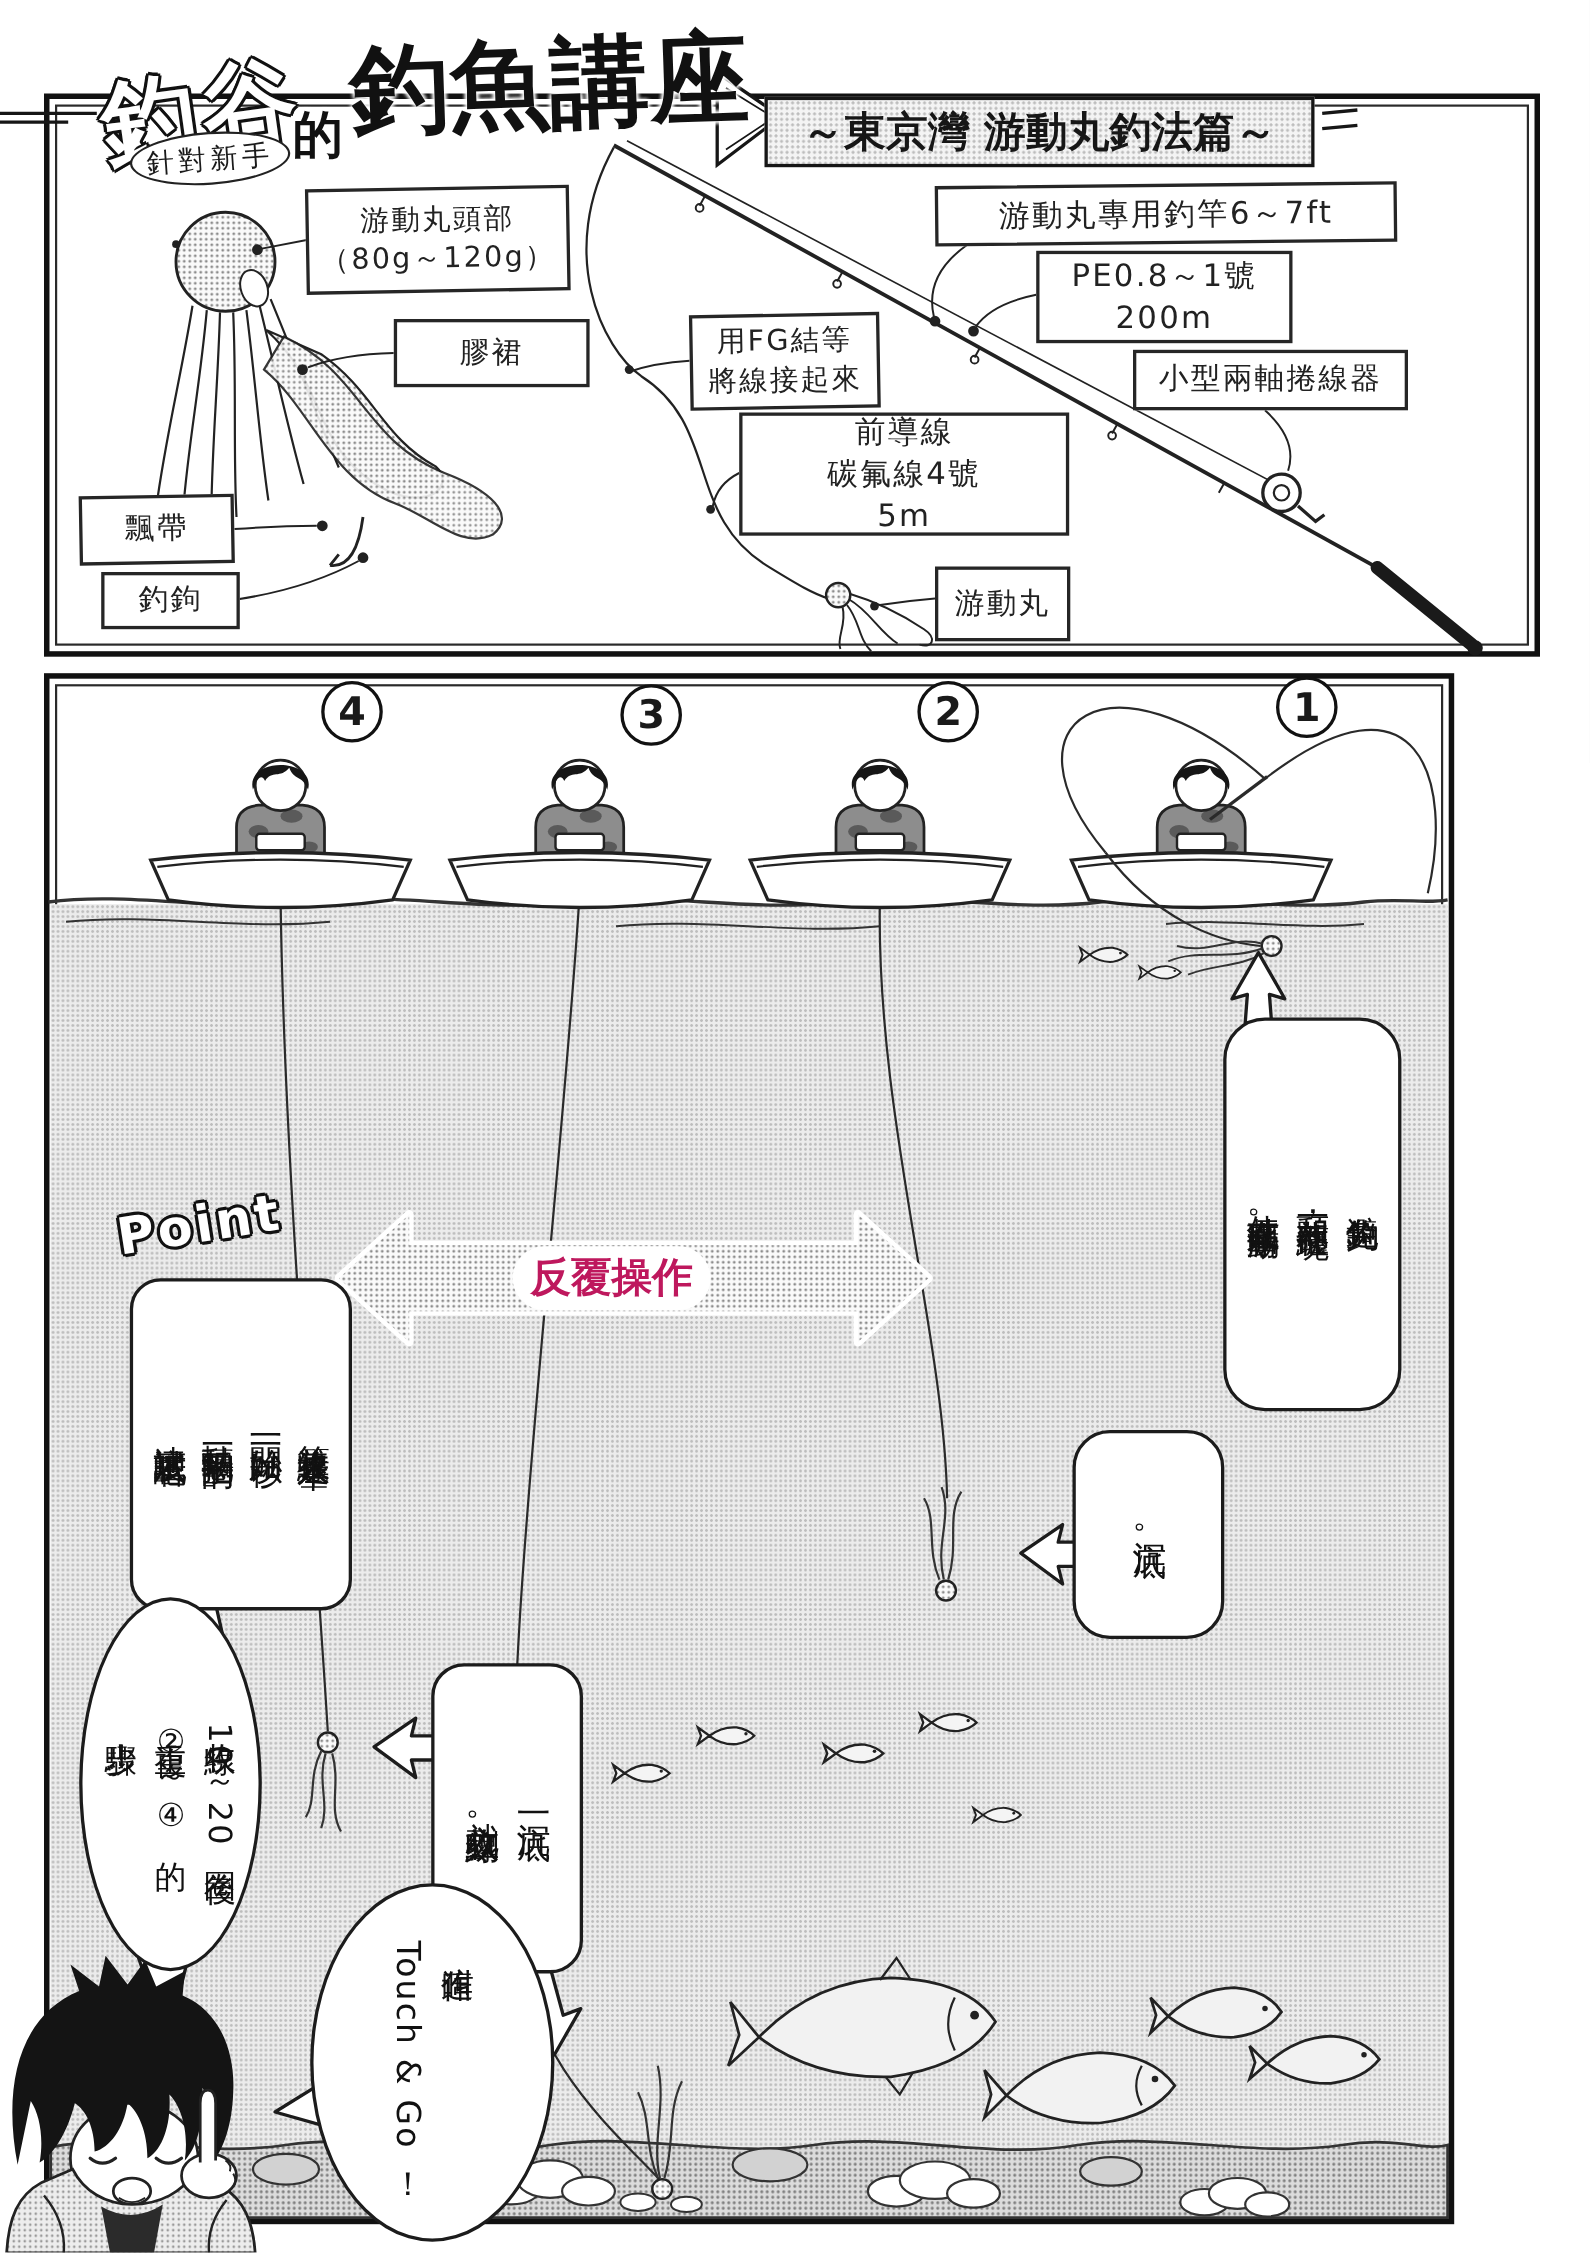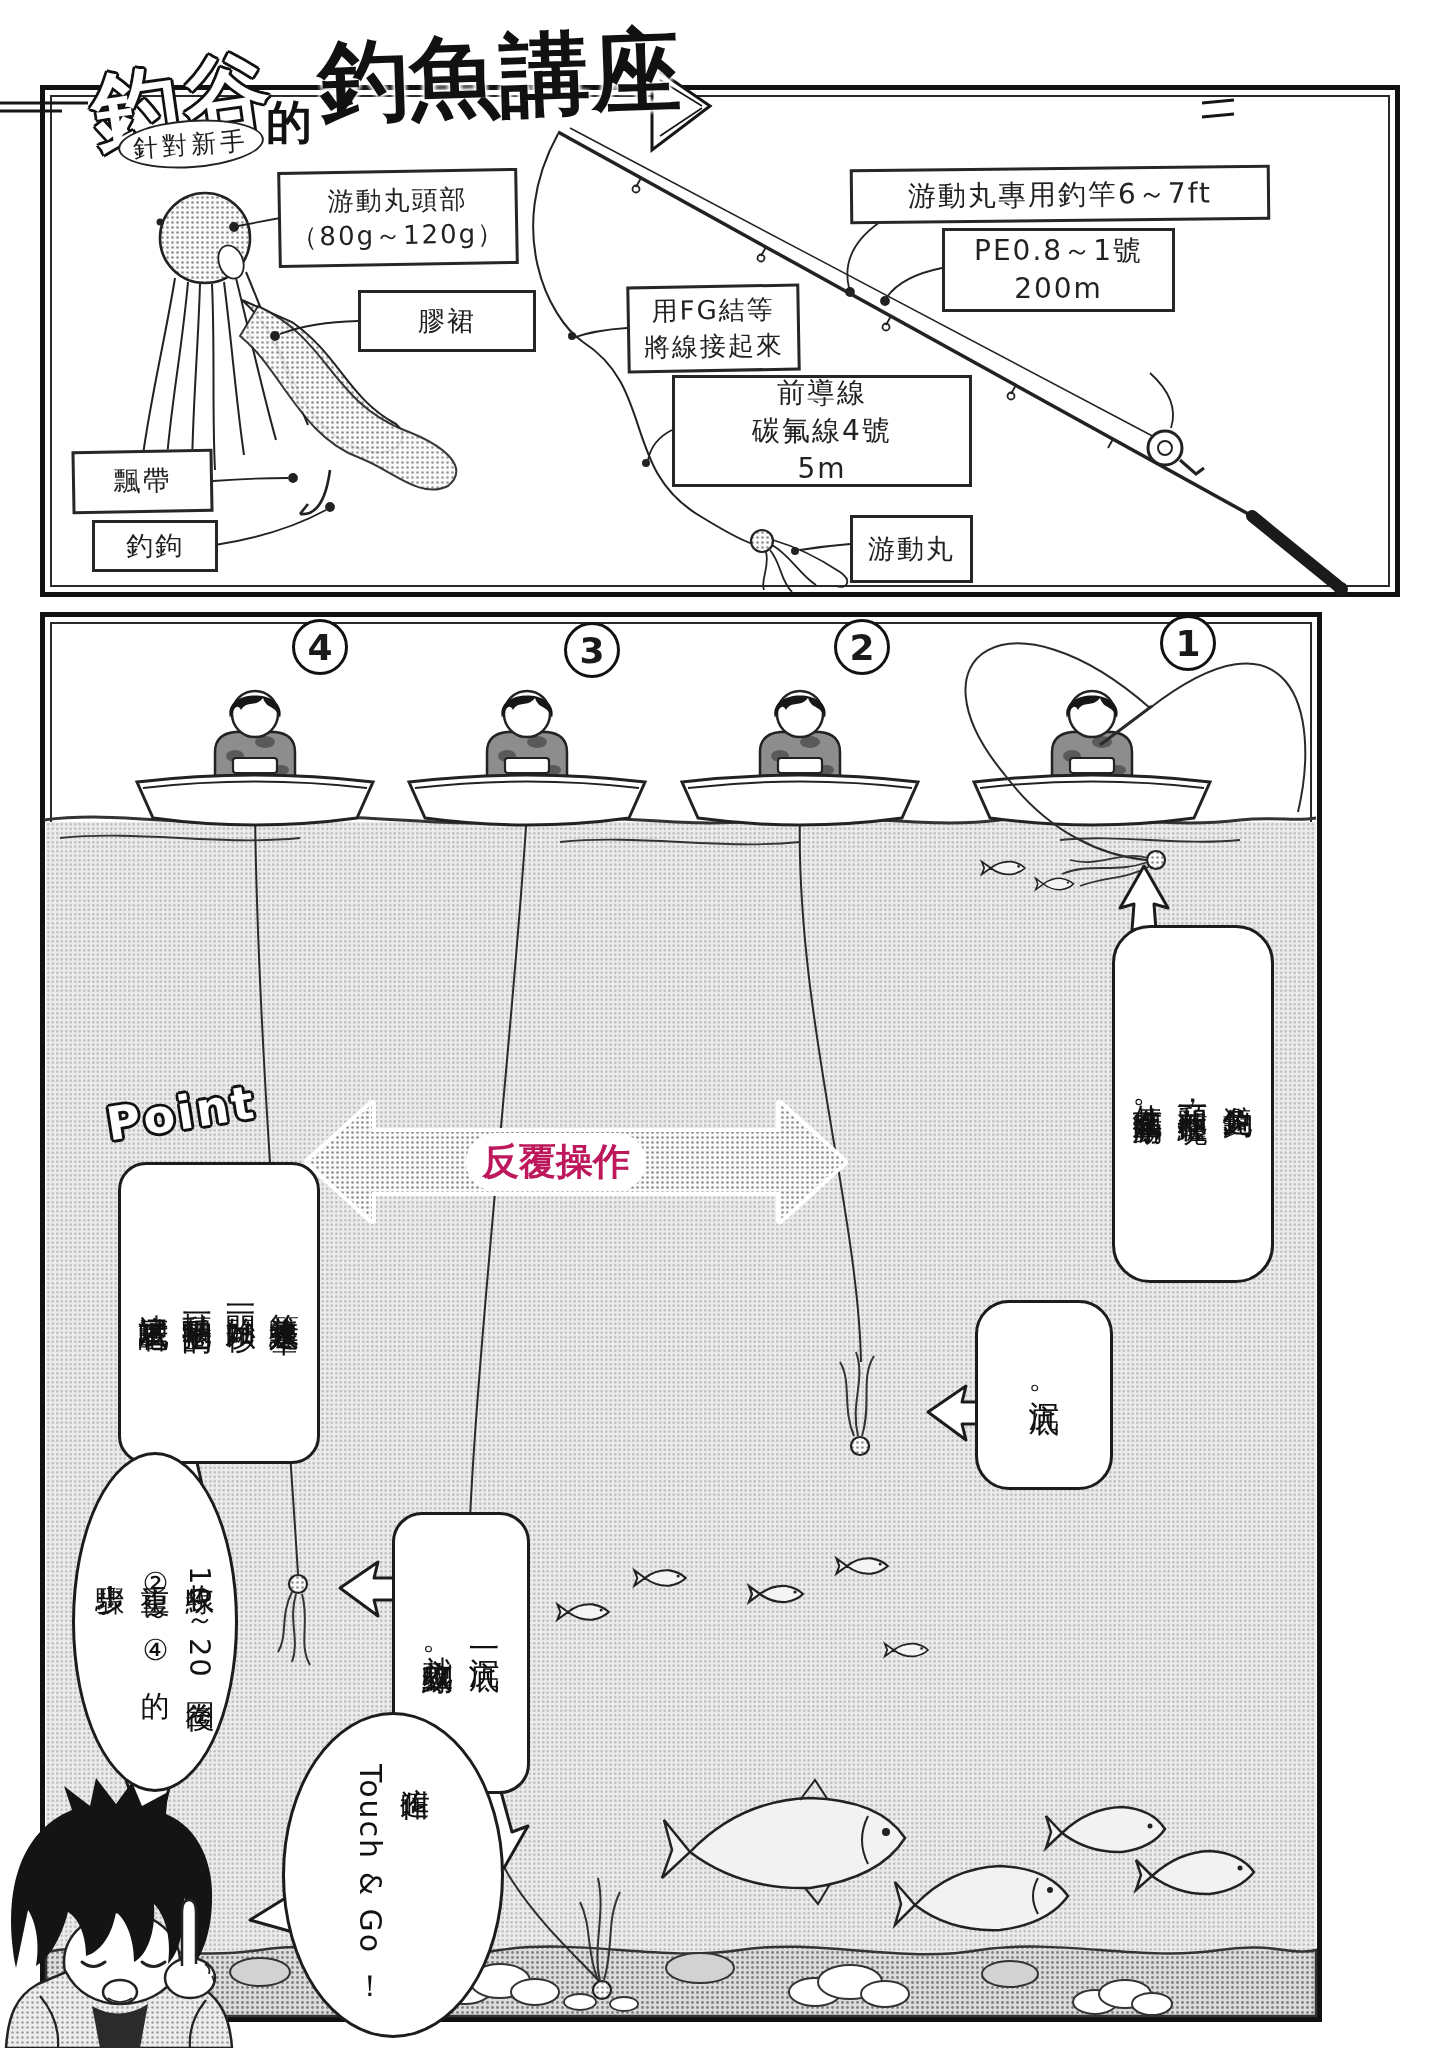--- a/index.html
+++ b/index.html
@@ -324,35 +324,37 @@
       <path d="M 205,1964 q 6,4 4,10 M 212,1976 q 4,6 0,12" stroke="#222" stroke-width="1.8" fill="none"></path>
     </g>
   </svg>
 
   <div class="txt outline-txt" style="left:92px;top:44px;font-size:86px;font-weight:900;letter-spacing:6px;transform:rotate(-8deg);">釣谷</div>
   <div class="txt halo" style="left:266px;top:92px;font-size:46px;font-weight:800;color:#111;">的</div>
   <div class="txt halo" style="left:318px;top:16px;font-size:90px;font-weight:900;letter-spacing:1px;color:#111;transform:rotate(-2deg);">釣魚講座</div>
   <div class="txt" style="left:118px;top:120px;width:146px;height:48px;border:2.5px solid #222;border-radius:50%;
               display:flex;align-items:center;justify-content:center;font-size:25px;letter-spacing:4px;
               background:#fff;transform:rotate(-4deg);box-sizing:border-box;">針對新手</div>
+  <div id="banner">～東京灣 游動丸釣法篇～</div>
 
   <div class="lbl" style="left:278px;top:170px;width:240px;height:96px;font-size:26px;transform:rotate(-1deg);">游動丸頭部
 （80g～120g）</div>
   <div class="lbl" style="left:358px;top:290px;width:178px;height:62px;">膠裙</div>
   <div class="lbl" style="left:72px;top:450px;width:141px;height:63px;transform:rotate(-1deg);">飄帶</div>
   <div class="lbl" style="left:92px;top:520px;width:126px;height:52px;">釣鉤</div>
   <div class="lbl" style="left:627px;top:285px;width:173px;height:87px;font-size:26px;transform:rotate(-1deg);">用FG結等
 將線接起來</div>
   <div class="lbl" style="left:672px;top:375px;width:300px;height:112px;font-size:28px;">前導線
 碳氟線4號
 5m</div>
   <div class="lbl" style="left:850px;top:515px;width:123px;height:68px;">游動丸</div>
   <div class="lbl" style="left:850px;top:167px;width:420px;height:55px;font-size:28px;transform:rotate(-0.6deg);">游動丸專用釣竿6～7ft</div>
   <div class="lbl" style="left:942px;top:228px;width:233px;height:84px;font-size:28px;">PE0.8～1號
 200m</div>
+  <div class="lbl" style="left:1030px;top:318px;width:250px;height:55px;">小型兩軸捲線器</div>
 
   <div class="stepnum" style="left:292px;top:619px;">
       <span>4</span>
     </div>
   <div class="stepnum" style="left:564px;top:622px;">
       <span>3</span>
     </div>
   <div class="stepnum" style="left:834px;top:619px;">
       <span>2</span>
     </div>

